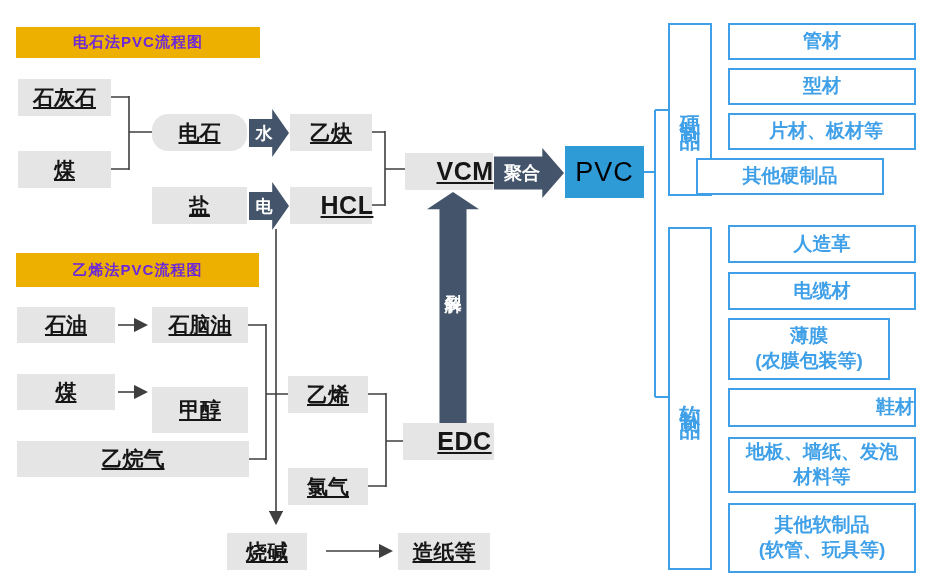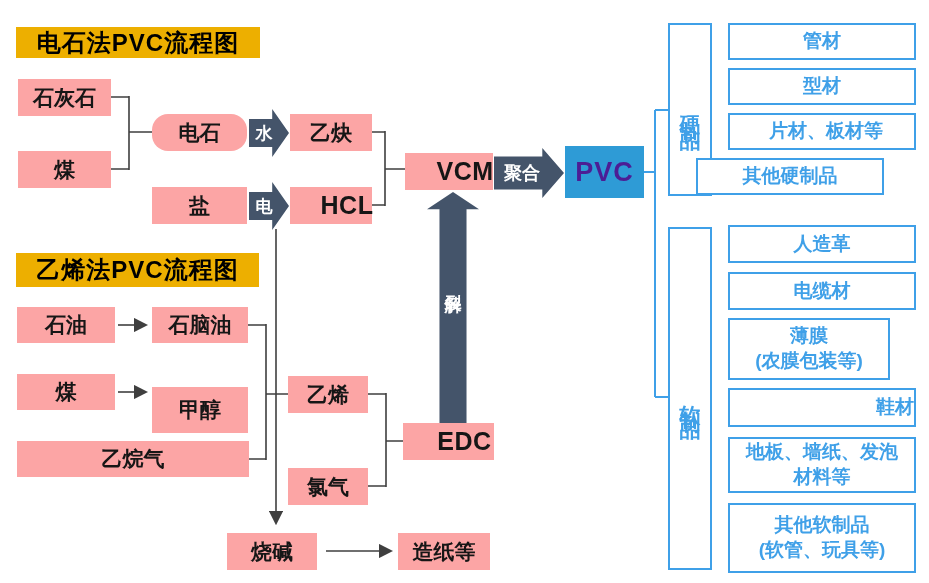--- a/index.html
+++ b/index.html
@@ -1,32 +1,32 @@
 <!DOCTYPE html>
 <html><head>
 <meta charset="utf-8">
 <style>
   html,body{margin:0;padding:0;background:#fff;}
   .wrap{position:relative;width:929px;height:583px;background:#ffffff;
         font-family:"Liberation Sans","DejaVu Sans",sans-serif;overflow:hidden;}
   .abs{position:absolute;box-sizing:border-box;}
   .flex{display:flex;align-items:center;justify-content:center;}
-  .title{background:#EDAF00;color:#000000;font-weight:700;font-size:24px;letter-spacing:1px;}
-  .gbox{background:#fca5a5;color:#161616;font-weight:700;font-size:21px;}
+  .title{background:#EDAF00;color:#6d28d9;font-weight:700;font-size:15px;letter-spacing:1px;}
+  .gbox{background:#e5e5e5;color:#161616;font-weight:700;font-size:21px;text-decoration:underline;}
   .latin{font-size:25px;letter-spacing:0.5px;padding-left:32px;}
   .navy{background:#44546A;color:#ffffff;font-weight:700;}
   .sarrow{clip-path:polygon(0 21%,58% 21%,58% 0,100% 50%,58% 100%,58% 79%,0 79%);
           font-size:17px;padding-right:10px;}
   .parrow{clip-path:polygon(0 17%,69% 17%,69% 0,100% 50%,69% 100%,69% 83%,0 83%);
           font-size:18px;padding-right:14px;}
   .uparrow{clip-path:polygon(50% 0,100% 7.5%,76% 7.5%,76% 100%,24% 100%,24% 7.5%,0 7.5%);}
   .vlabel{position:absolute;left:50%;top:88px;transform:translateX(-50%);
           writing-mode:vertical-lr;text-orientation:upright;color:#fff;
           font-weight:700;font-size:17px;letter-spacing:4px;}
-  .pvc{background:#2E9BD6;color:#4c1d95;font-weight:700;font-size:27px;letter-spacing:1px;}
+  .pvc{background:#2E9BD6;color:#000000;font-weight:400;font-size:27px;letter-spacing:1px;}
   .group{border:2px solid #3FA0E8;color:#3FA0E8;background:#ffffff;font-weight:700;}
   .vert{writing-mode:vertical-lr;text-orientation:upright;font-size:21px;letter-spacing:7px;}
   .pbox{border:2px solid #3FA0E8;color:#3FA0E8;background:#ffffff;font-weight:700;
         font-size:19px;text-align:center;white-space:pre-line;line-height:1.3;}
   svg.lines{position:absolute;left:0;top:0;pointer-events:none;}
 </style>
 </head>
 <body>
 
 <div class="wrap">
@@ -117,21 +117,21 @@
   </div>
   <div class="abs flex gbox" style="left:288px;top:376px;width:80px;height:37px;">
     <span>乙烯</span>
   </div>
   <div class="abs flex gbox" style="left:288px;top:468px;width:80px;height:37px;">
     <span>氯气</span>
   </div>
   <div class="abs flex gbox latin" style="left:403px;top:423px;width:91px;height:37px;">
     <span>EDC</span>
   </div>
-  <div class="abs flex gbox" style="left:227px;top:533px;width:90px;height:37px;">
+  <div class="abs flex gbox" style="left:227px;top:533px;width:80px;height:37px;">
     <span>烧碱</span>
   </div>
   <div class="abs flex gbox" style="left:398px;top:533px;width:92px;height:37px;">
     <span>造纸等</span>
   </div>
 
   <div class="abs flex group" style="left:668px;top:23px;width:44px;height:173px;">
     <span class="vert">硬制品</span>
   </div>
   <div class="abs flex group" style="left:668px;top:227px;width:44px;height:343px;">

